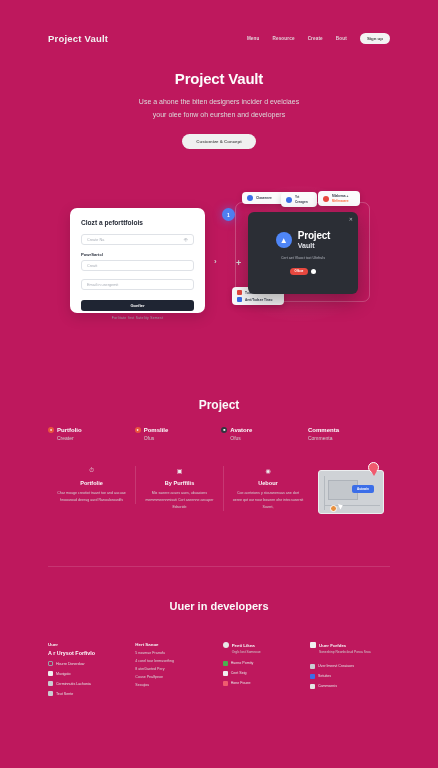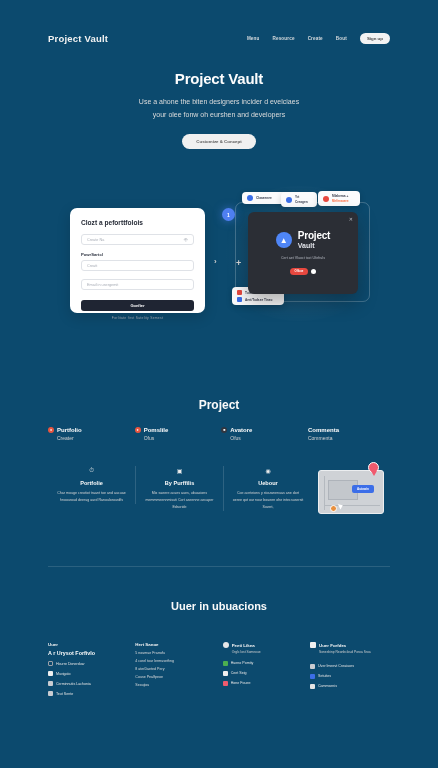--- a/index.html
+++ b/index.html
@@ -2,21 +2,21 @@
 <html><head>
 <meta charset="utf-8">
 <style>
   * { margin:0; padding:0; box-sizing:border-box; }
   html, body {
     width:438px; height:768px;
     background:#757575;
     font-family:"Liberation Sans", sans-serif;
     overflow:hidden;
   }
-  .page { position:relative; width:438px; height:768px; background:#0c4a6e; }
+  .page { position:relative; width:438px; height:768px; background:#be185d; }
 
   
   .nav { position:absolute; top:28px; left:0; width:438px; height:20px;
          display:flex; align-items:center; padding:0 48px; }
   .brand { font-size:9.5px; font-weight:700; color:#f2f2f2; letter-spacing:.2px; }
   .nav-links { margin-left:auto; display:flex; align-items:center; gap:13px; }
   .nav-link { font-size:4.6px; font-weight:700; color:#e6e6e6; letter-spacing:.15px;
               opacity:.9; filter:blur(.35px); }
   .nav-cta { font-size:4.4px; font-weight:700; color:#4a4a4a; background:#f3f3f3;
              border-radius:7px; padding:3px 7px; filter:blur(.2px); }
@@ -329,21 +329,21 @@
   <div class="pin">
     <div class="head"></div>
       <div class="tail"></div>
   </div>
   <div class="blue-btn">Autowin</div>
   <div class="orange-dot"></div>
   <div class="cursor"></div>
 
   <div class="divider"></div>
 
-  <div class="foot-title">Uuer in ubuacions</div>
+  <div class="foot-title">Uuer in developers</div>
 
   <div class="cols">
 
     <div class="col">
       <div class="col-h">Uuer</div>
       <div class="col-h2">A r Urysot Forfivlo</div>
       <div class="li">
         <div class="ic" style="border:1px solid #9aa0a8"></div>
         <div class="lb">Hourre  Donerduw</div>
         </div>

